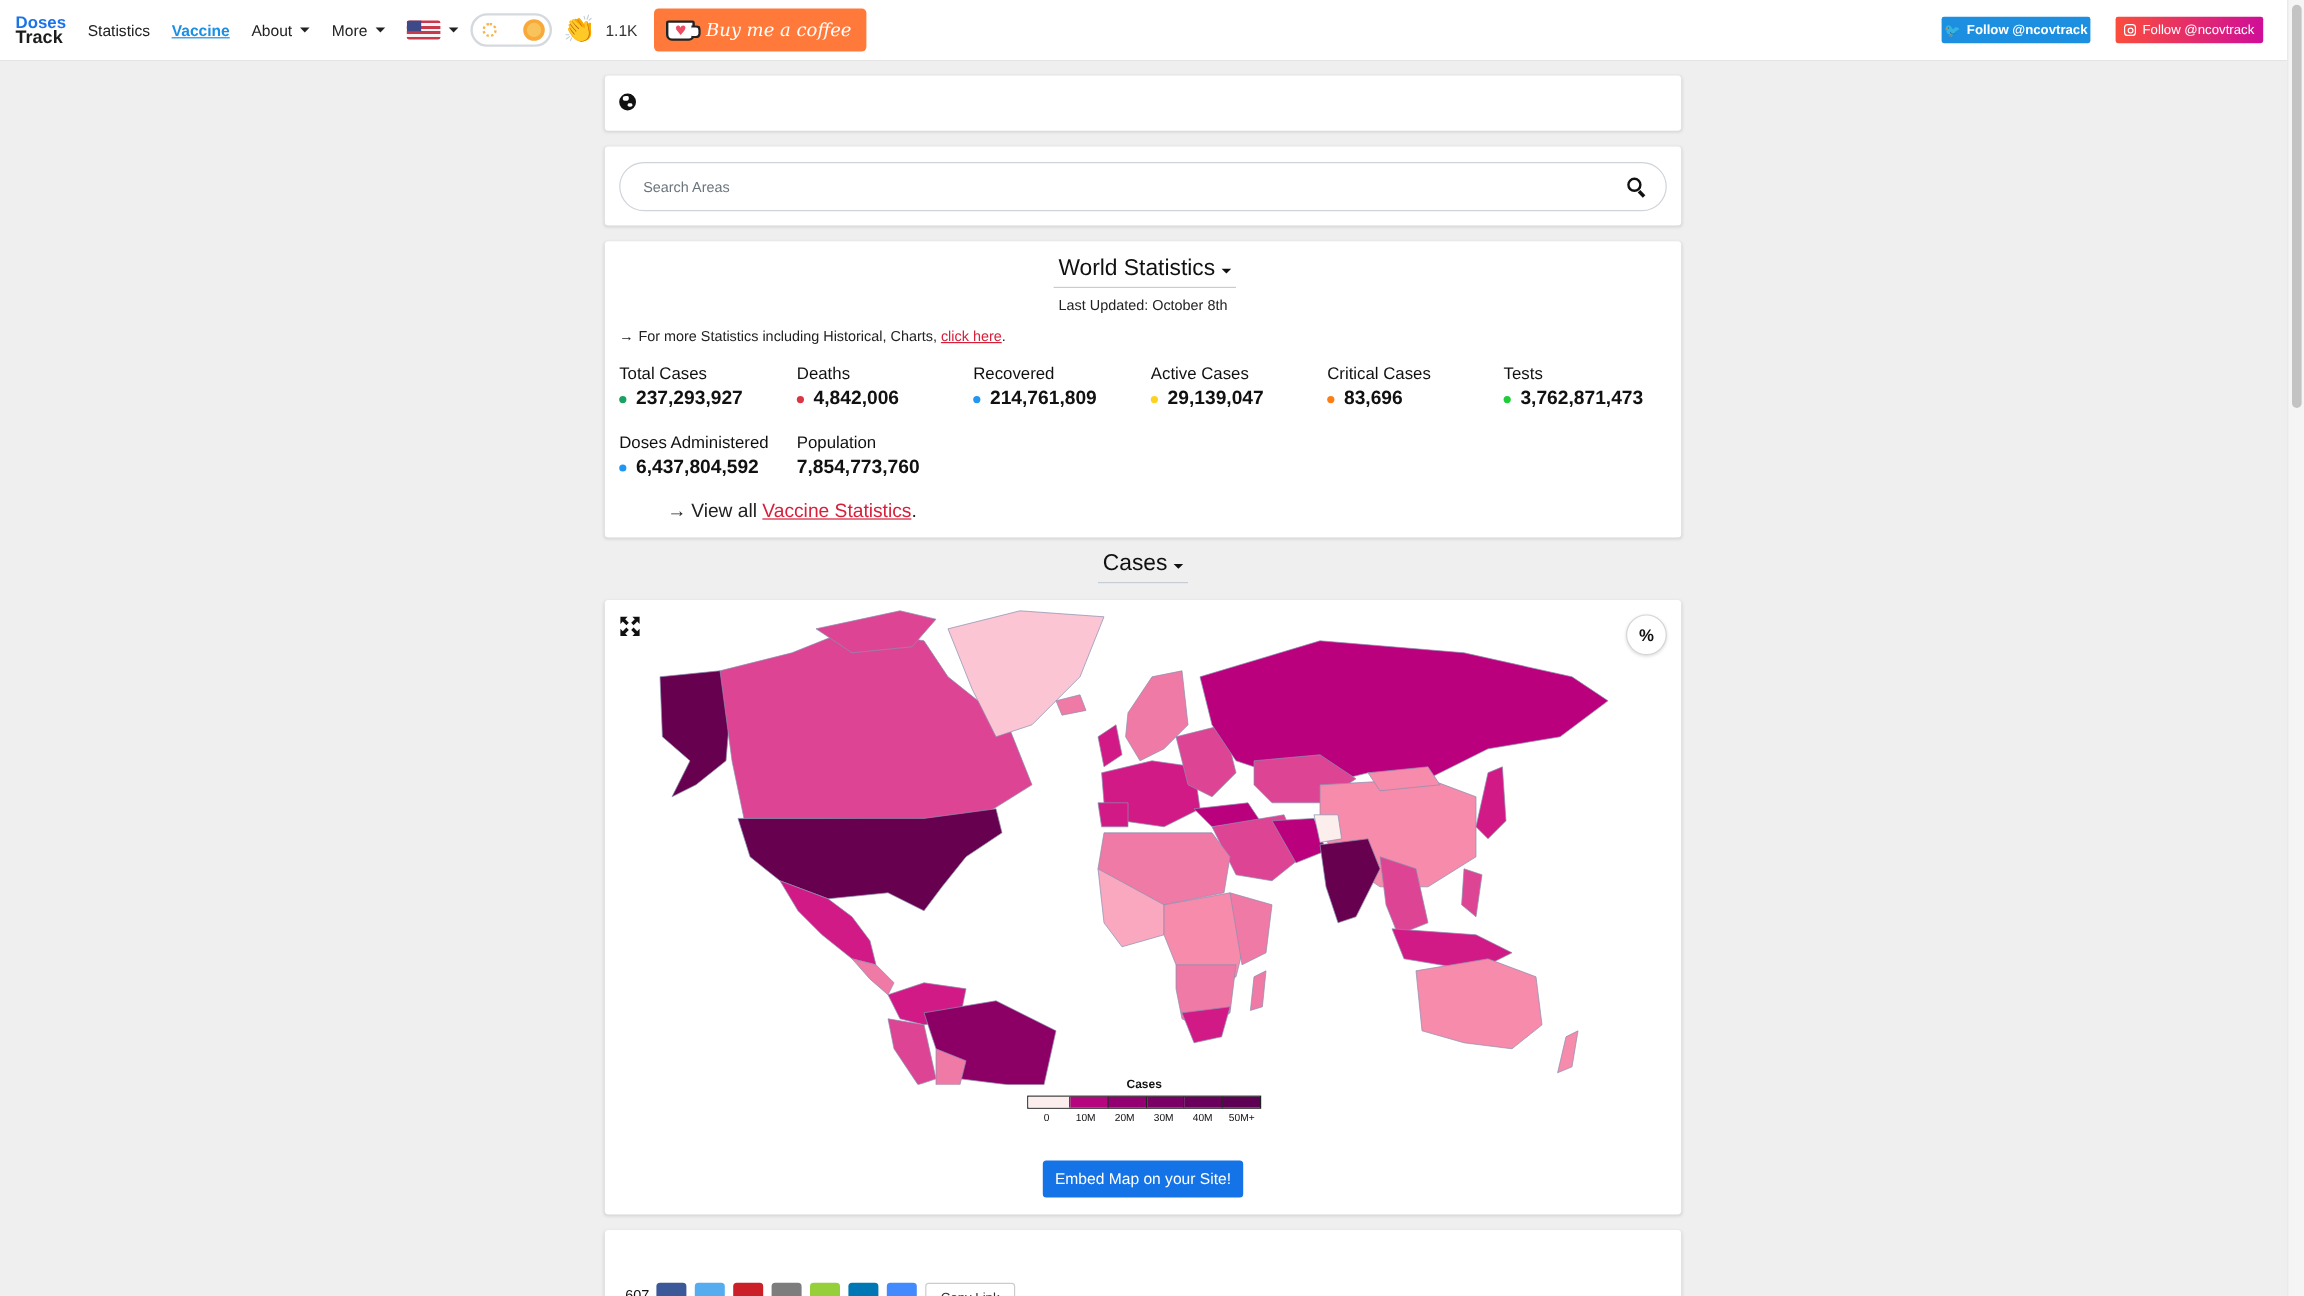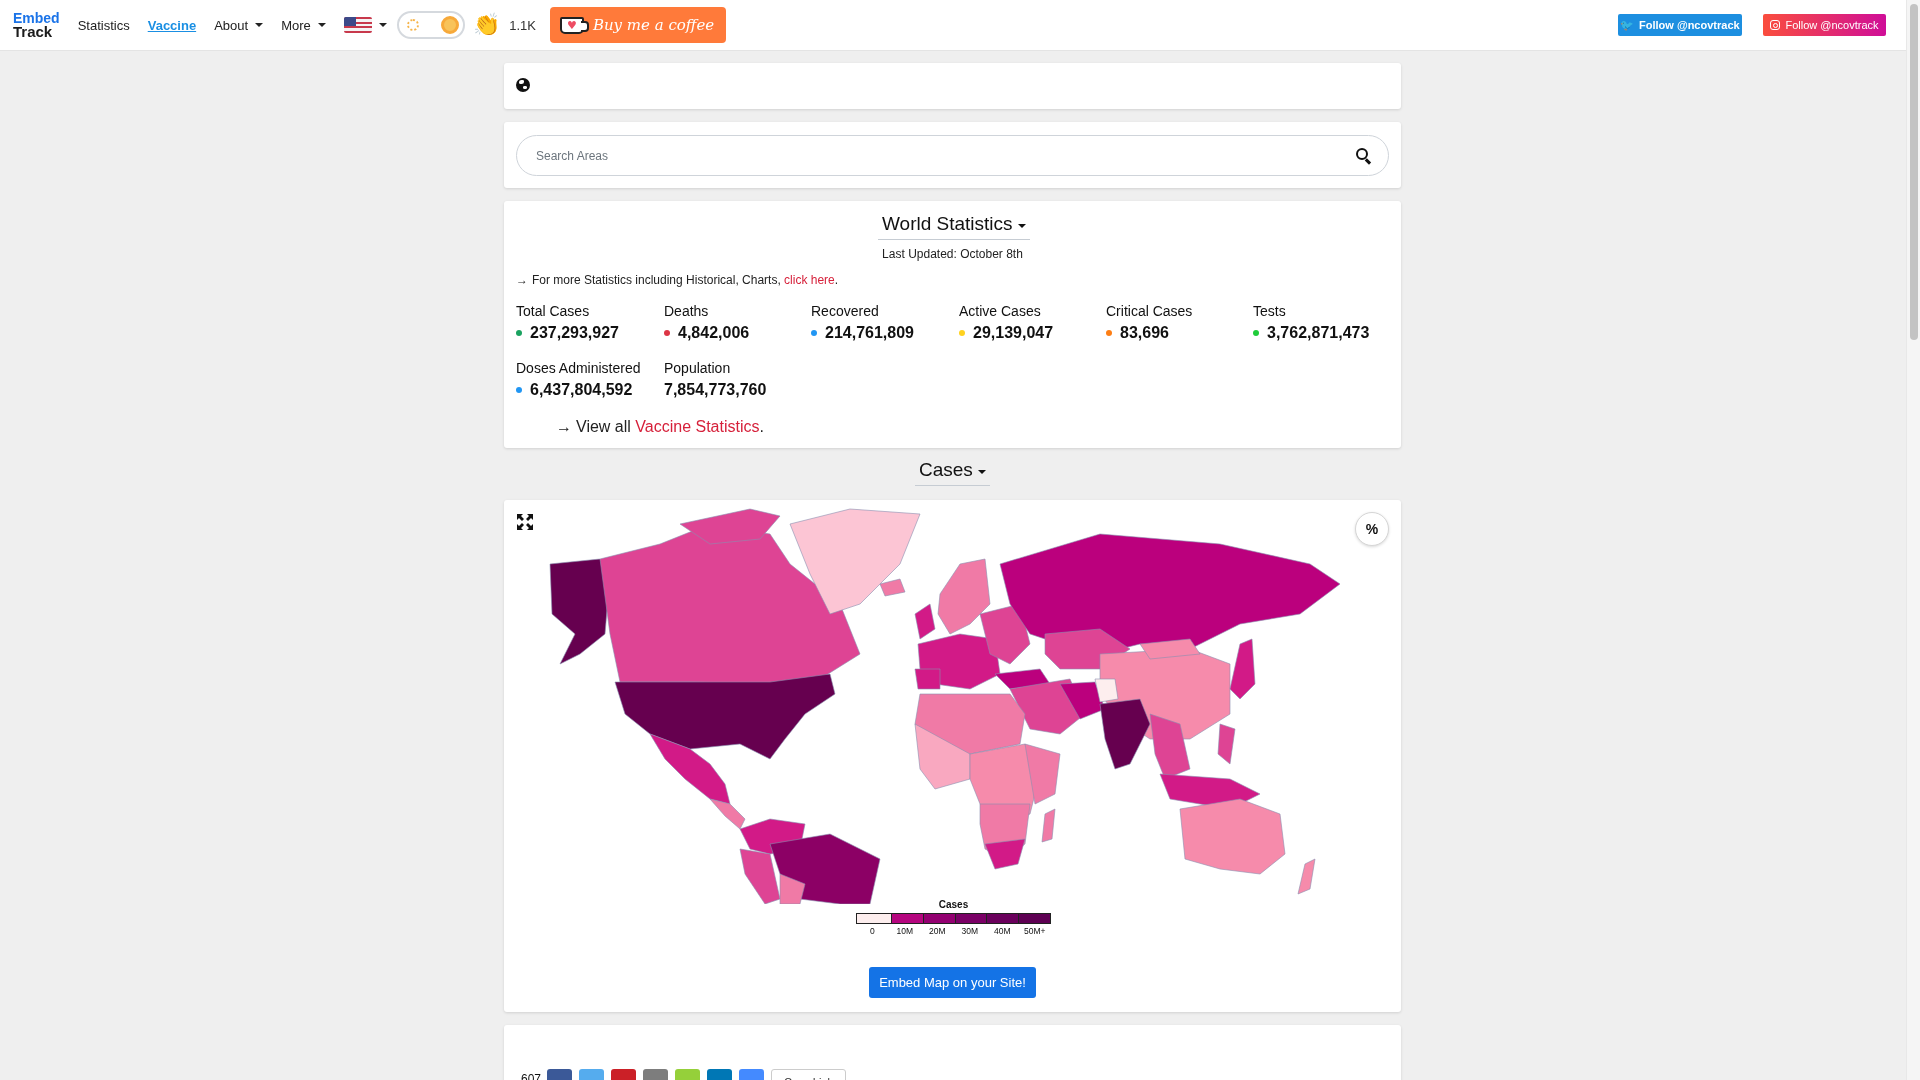--- a/index.html
+++ b/index.html
@@ -50,21 +50,21 @@
   .search-icon::before { content: ""; position: absolute; left: 2px; top: 2px; width: 8px; height: 8px; border: 2.5px solid #111; border-radius: 50%; }
   .search-icon::after { content: ""; position: absolute; left: 12px; top: 12px; width: 6px; height: 2.5px; background: #111; transform: rotate(45deg); transform-origin: left center; }
 
   .card-stats { top: 201px; height: 247px; }
   .dropdown-title { position: absolute; display: flex; align-items: center; font-size: 19px; color: #111; border-bottom: 1px solid #c6ccd3; padding: 0 4px 4px 4px; }
   .dropdown-title .caret { border-top-color: #111; margin-left: 5px; margin-top: 4px; }
   .stats-title { left: 374px; top: 12px; }
   .last-updated { position: absolute; left: 0; width: 100%; top: 46px; text-align: center; font-size: 12px; color: #222; }
   .more-line { position: absolute; left: 12px; top: 72px; font-size: 12px; color: #222; }
   .more-line .arrow, .vac-line .arrow { font-weight: 700; margin-right: 4px; }
-  .red-link { color: #d6203a; cursor: pointer; }
+  .red-link { color: #d6203a; text-decoration: underline; cursor: pointer; }
   .stat { position: absolute; }
   .stat-label { font-size: 14px; color: #111; }
   .stat-value { font-size: 16px; font-weight: 700; color: #111; margin-top: 5px; display: flex; align-items: center; }
   .dot { width: 6px; height: 6px; border-radius: 50%; display: inline-block; margin-right: 8px; }
   .vac-line { position: absolute; left: 12px; top: 217px; font-size: 16px; color: #222; margin-left: 40px; }
 
   .map-title { left: 915px; top: 459px; }
 
   .card-map { top: 500px; height: 512px; }
   .expand-icon { position: absolute; left: 12px; top: 13px; width: 18px; height: 18px; }
@@ -84,21 +84,21 @@
   .share-row { position: absolute; left: 17px; top: 44px; display: flex; align-items: flex-start; }
   .share-count { font-size: 12px; margin-right: 6px; margin-top: 3px; color: #111; }
   .share-btn { width: 25px; height: 25px; border-radius: 3px; margin-right: 7px; }
   .copy-btn { height: 25px; padding: 0 12px; border: 1px solid #ccc; border-radius: 3px; font-size: 11px; display: flex; align-items: center; color: #333; background: #fff; }
 </style>
 </head>
 <body>
 
 <div class="navbar">
   <a class="brand">
-    <span class="b1">Embed</span>
+    <span class="b1">Doses</span>
     <span class="b2">Track</span>
   </a>
   <a class="nav-link">
       <span>Statistics</span>
     </a>
   <a class="nav-link active">
       <span>Vaccine</span>
     </a>
   <a class="nav-link">
       <span>About</span>

